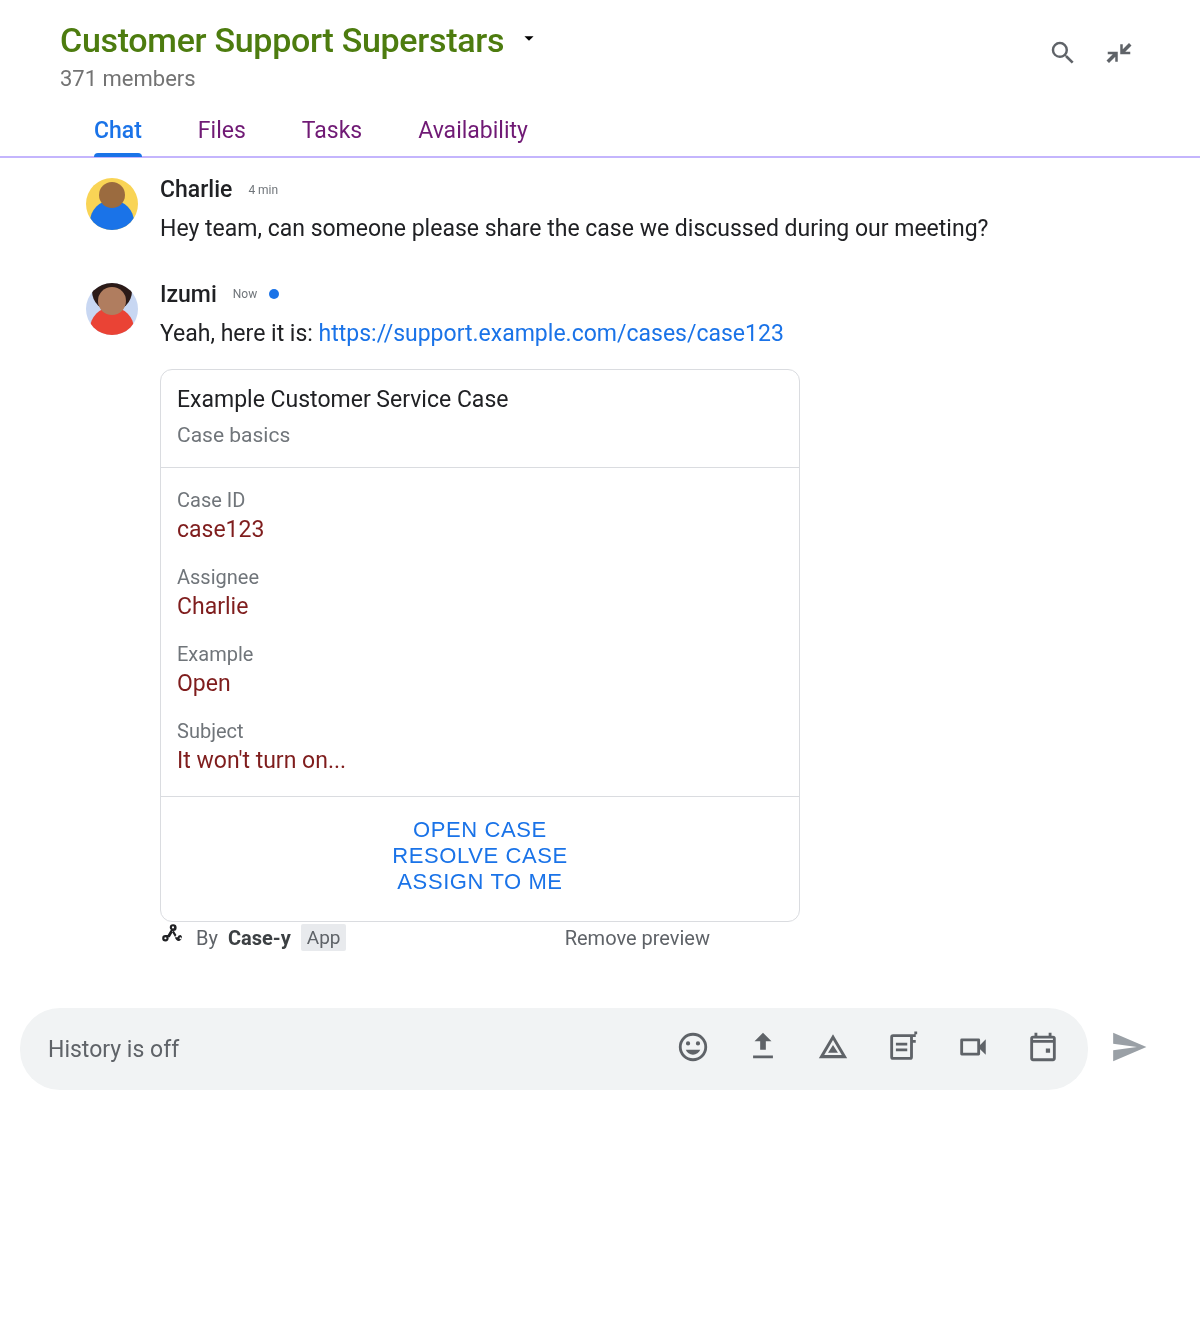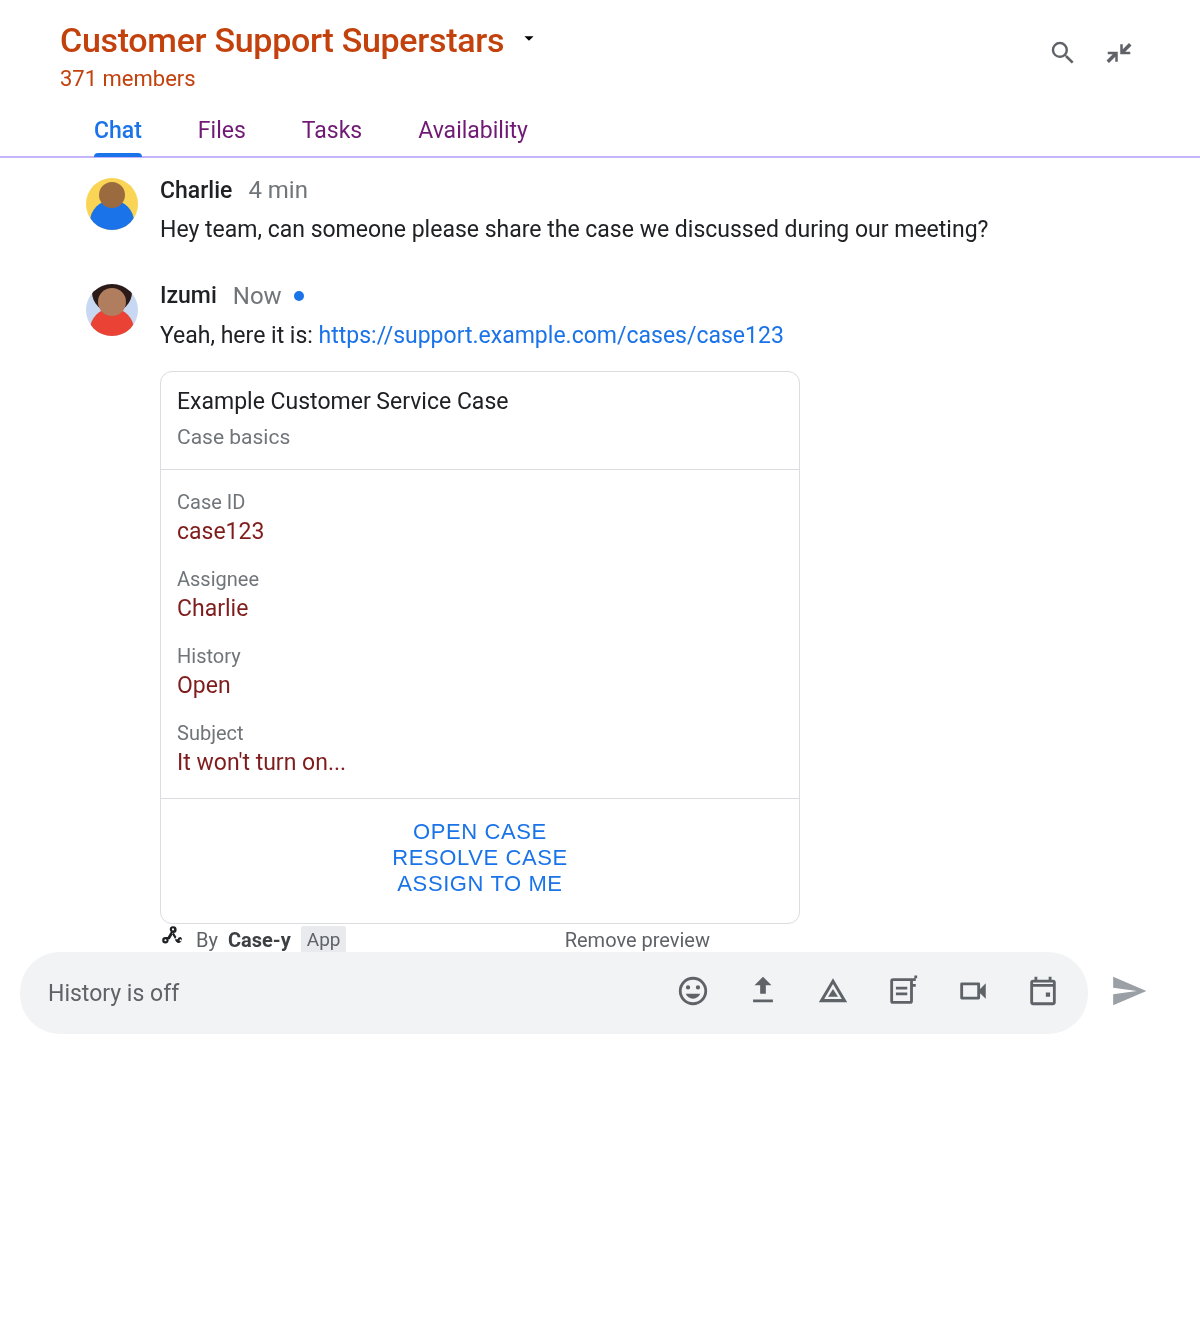--- a/index.html
+++ b/index.html
@@ -12,23 +12,23 @@
     overflow: hidden;
   }
   .header {
     padding: 20px 60px 0 60px;
     display: flex;
     align-items: flex-start;
     justify-content: space-between;
   }
   .header-left { flex: 1; }
   .title-row { display: flex; align-items: center; gap: 14px; }
-  .space-title { font-size: 34px; font-weight: 500; color: #c2410c; letter-spacing: -0.3px; text-align: right; }
+  .space-title { font-size: 34px; font-weight: 500; color: #4d7c0f; letter-spacing: -0.3px; text-align: right; }
   .chevron { color: #5f6368; }
-  .member-count { font-size: 22px; color: #c2410c; margin-top: 6px; }
+  .member-count { font-size: 22px; color: #737373; margin-top: 6px; }
   .header-actions { display: flex; gap: 26px; align-items: center; margin-top: 18px; margin-right: 6px; }
   .header-actions svg { fill: #5f6368; }
 
   .tabs {
     display: flex;
     gap: 56px;
     padding: 26px 60px 0 94px;
     border-bottom: 2px solid #c4b5fd;
     font-size: 23px;
   }
@@ -44,21 +44,21 @@
     background: #1a73e8;
     border-radius: 4px 4px 0 0;
   }
 
   .messages { padding: 6px 60px 0 86px; }
   .msg { display: flex; gap: 22px; padding: 12px 0 4px 0; }
   .avatar { width: 52px; height: 52px; border-radius: 50%; flex-shrink: 0; margin-top: 2px; overflow: hidden; }
   .msg-body { flex: 1; max-width: 910px; }
   .msg-head { display: flex; align-items: center; gap: 16px; }
   .msg-author { font-size: 23px; font-weight: 500; color: #202124; }
-  .msg-time { font-size: 24px; color: #70757a; }
+  .msg-time { font-size: 12px; color: #70757a; }
   .status-dot { width: 10px; height: 10px; border-radius: 50%; background: #1a73e8; display: inline-block; margin-left: -4px; }
   .msg-text { font-size: 23px; color: #202124; margin-top: 8px; line-height: 1.55; }
   .msg-text a { color: #1a73e8; text-decoration: none; }
 
   .card {
     margin-top: 18px;
     border: 1px solid #dadce0;
     border-radius: 12px;
     width: 640px;
     overflow: hidden;
@@ -87,21 +87,21 @@
   .meta-left .appname { font-weight: 700; color: #3c4043; }
   .app-badge { background: #e8eaed; color: #5f6368; font-size: 19px; padding: 2px 6px; border-radius: 2px; }
   .remove-link { color: #5f6368; cursor: pointer; }
 
   .composer-row {
     display: flex;
     align-items: center;
     gap: 22px;
     padding: 8px 52px 0 20px;
     position: absolute;
-    top: 944px;
+    top: 1000px;
     width: 1200px;
   }
   .composer {
     flex: 1;
     background: #f1f3f4;
     border-radius: 40px;
     height: 82px;
     display: flex;
     align-items: center;
     padding: 0 28px;
@@ -191,21 +191,21 @@
         <div class="card-fields">
           <div class="field">
             <div class="field-label">Case ID</div>
             <div class="field-value">case123</div>
           </div>
           <div class="field">
             <div class="field-label">Assignee</div>
             <div class="field-value">Charlie</div>
           </div>
           <div class="field">
-            <div class="field-label">History</div>
+            <div class="field-label">Example</div>
             <div class="field-value">Open</div>
           </div>
           <div class="field">
             <div class="field-label">Subject</div>
             <div class="field-value">It won't turn on...</div>
           </div>
         </div>
         <div class="card-divider"></div>
         <div class="card-actions">
           <button class="card-btn">OPEN CASE</button>

